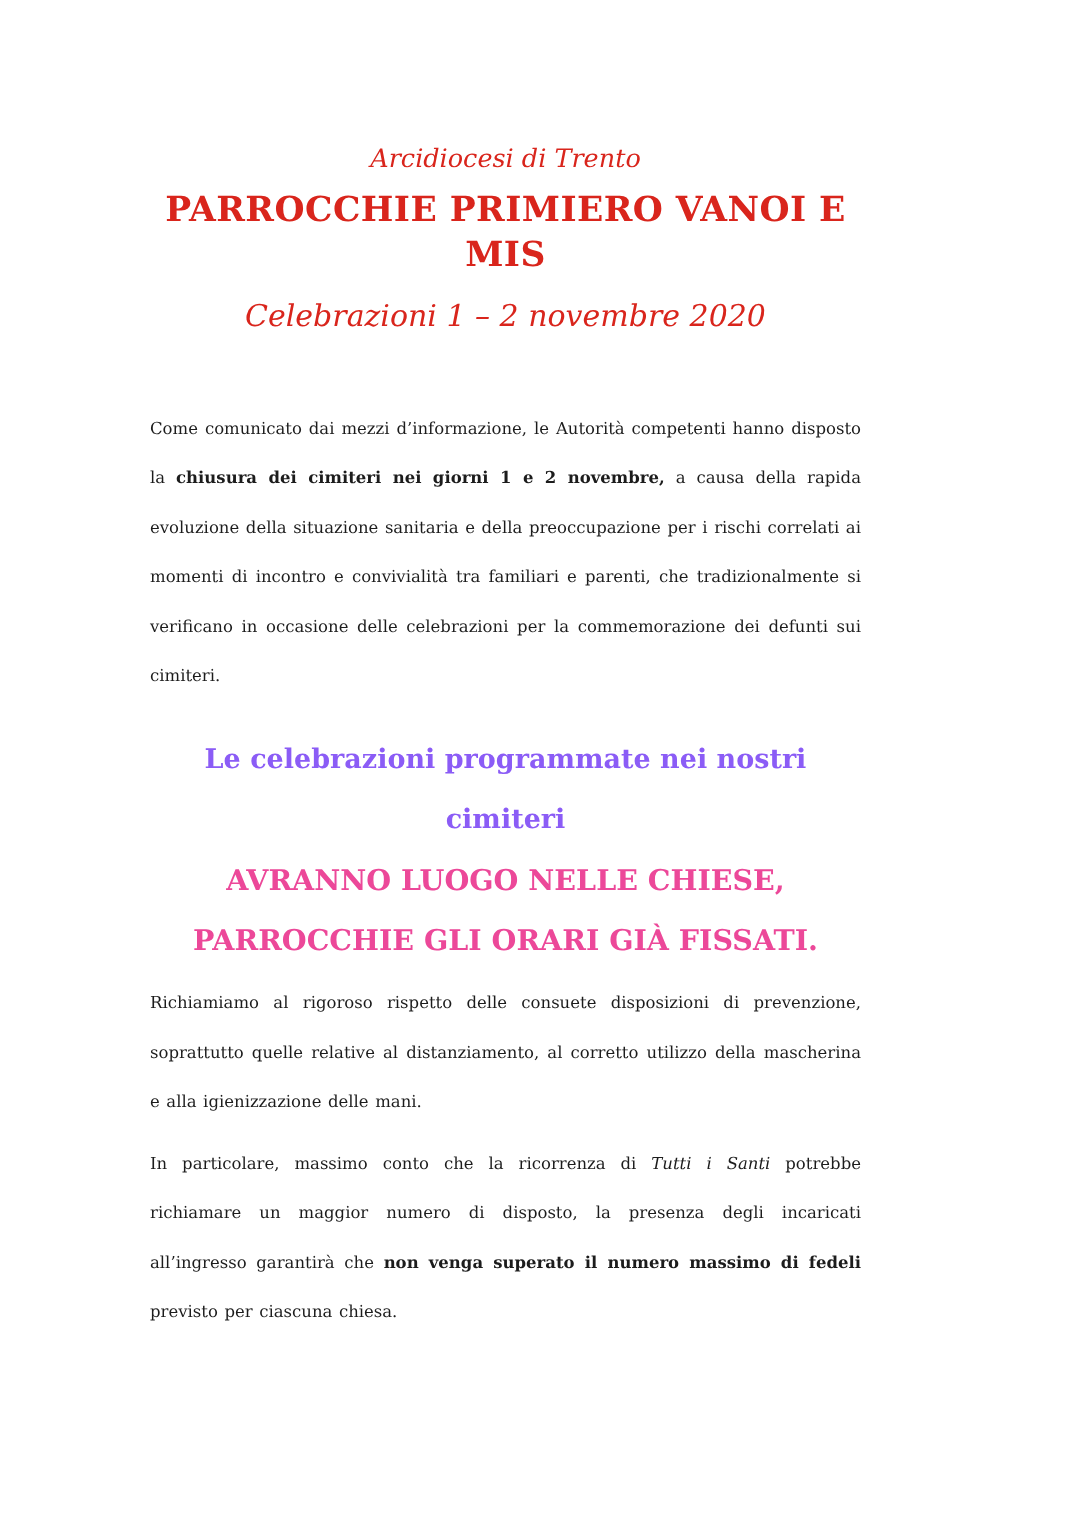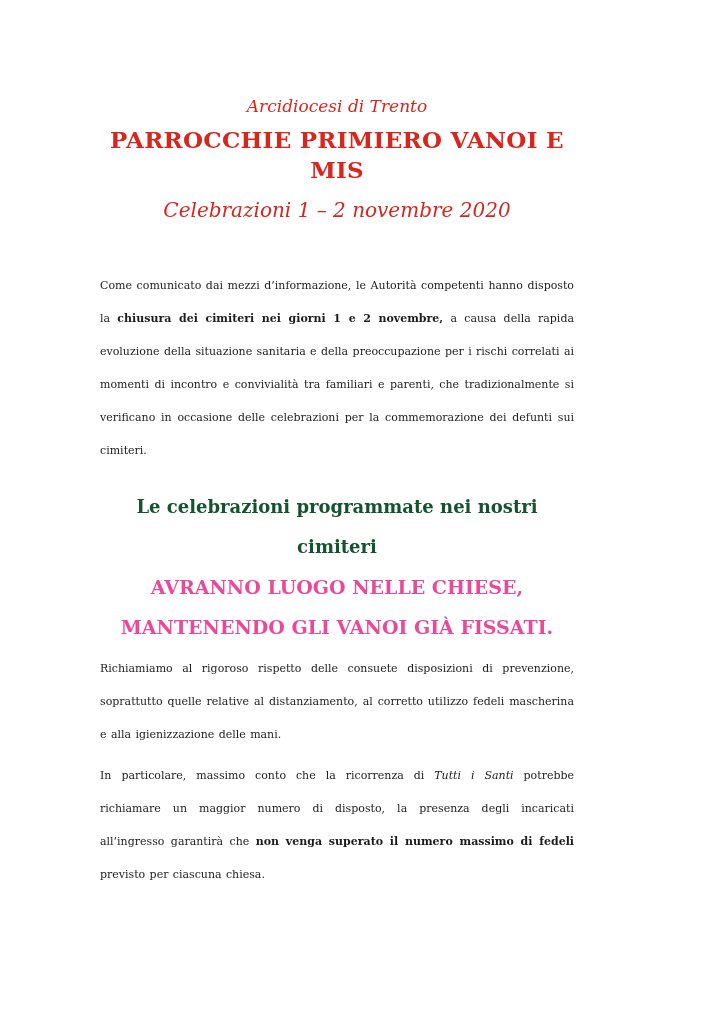--- a/index.html
+++ b/index.html
@@ -53,21 +53,21 @@
   .para-prevent  { margin: 0 0 8px 0; }
   .para-capacity { margin: 0; }
   .notice {
     text-align: center;
     font-weight: bold;
     line-height: 40px;
     margin: 0 0 5px 0;
   }
   .notice p { margin: 0; }
   .notice-black {
-    color: #14532d;
+    color: #8b5cf6;
     font-size: 18px;
   }
   .notice-red {
     color: #ec4899;
     font-size: 19px;
   }
   .b { font-weight: bold; }
   .i { font-style: italic; }
 </style>
 </head>
@@ -81,21 +81,21 @@
     <div class="subtitle">Celebrazioni 1 – 2 novembre 2020</div>
   </header>
 
   <main class="doc-body">
 
     <p class="para para-intro"><span>Come comunicato dai mezzi d’informazione, le Autorità competenti hanno disposto la </span><span class="b">chiusura dei cimiteri nei giorni 1 e 2 novembre,</span><span> a causa della rapida evoluzione della situazione sanitaria e della preoccupazione per i rischi correlati ai momenti di incontro e convivialità tra familiari e parenti, che tradizionalmente si verificano in occasione delle celebrazioni per la commemorazione dei defunti sui cimiteri.</span></p>
 
     <div class="notice">
       <p class="notice-black">Le celebrazioni programmate nei nostri cimiteri</p>
       <p class="notice-red">AVRANNO LUOGO NELLE CHIESE,</p>
-      <p class="notice-red">MANTENENDO GLI VANOI GIÀ FISSATI.</p>
+      <p class="notice-red">PARROCCHIE GLI ORARI GIÀ FISSATI.</p>
     </div>
 
-    <p class="para para-prevent">Richiamiamo al rigoroso rispetto delle consuete disposizioni di prevenzione, soprattutto quelle relative al distanziamento, al corretto utilizzo fedeli mascherina e alla igienizzazione delle mani.</p>
+    <p class="para para-prevent">Richiamiamo al rigoroso rispetto delle consuete disposizioni di prevenzione, soprattutto quelle relative al distanziamento, al corretto utilizzo della mascherina e alla igienizzazione delle mani.</p>
 
     <p class="para para-capacity"><span>In particolare, massimo conto che la ricorrenza di </span><span class="i">Tutti i Santi</span><span> potrebbe richiamare un maggior numero di disposto, la presenza degli incaricati all’ingresso garantirà che </span><span class="b">non venga superato il numero massimo di fedeli</span><span> previsto per ciascuna chiesa.</span></p>
 
   </main>
 </div>
 
 </body></html>

